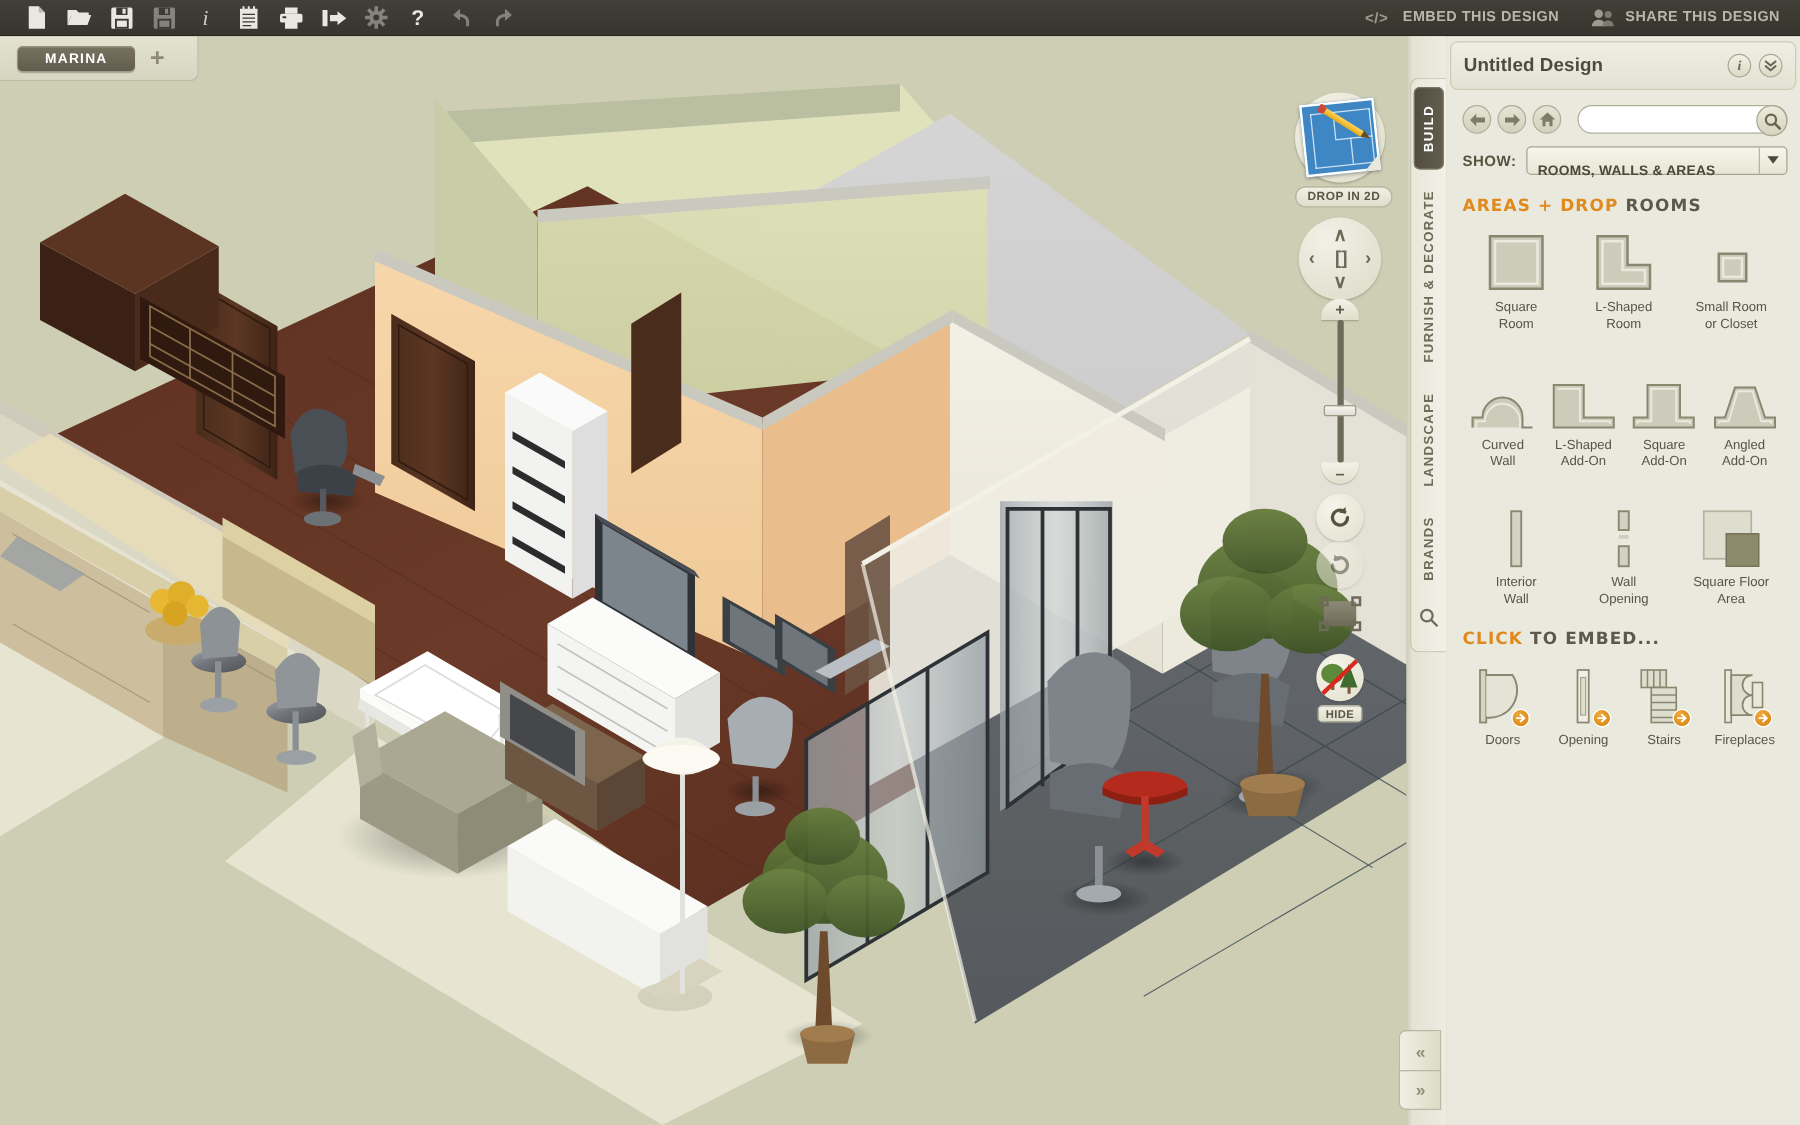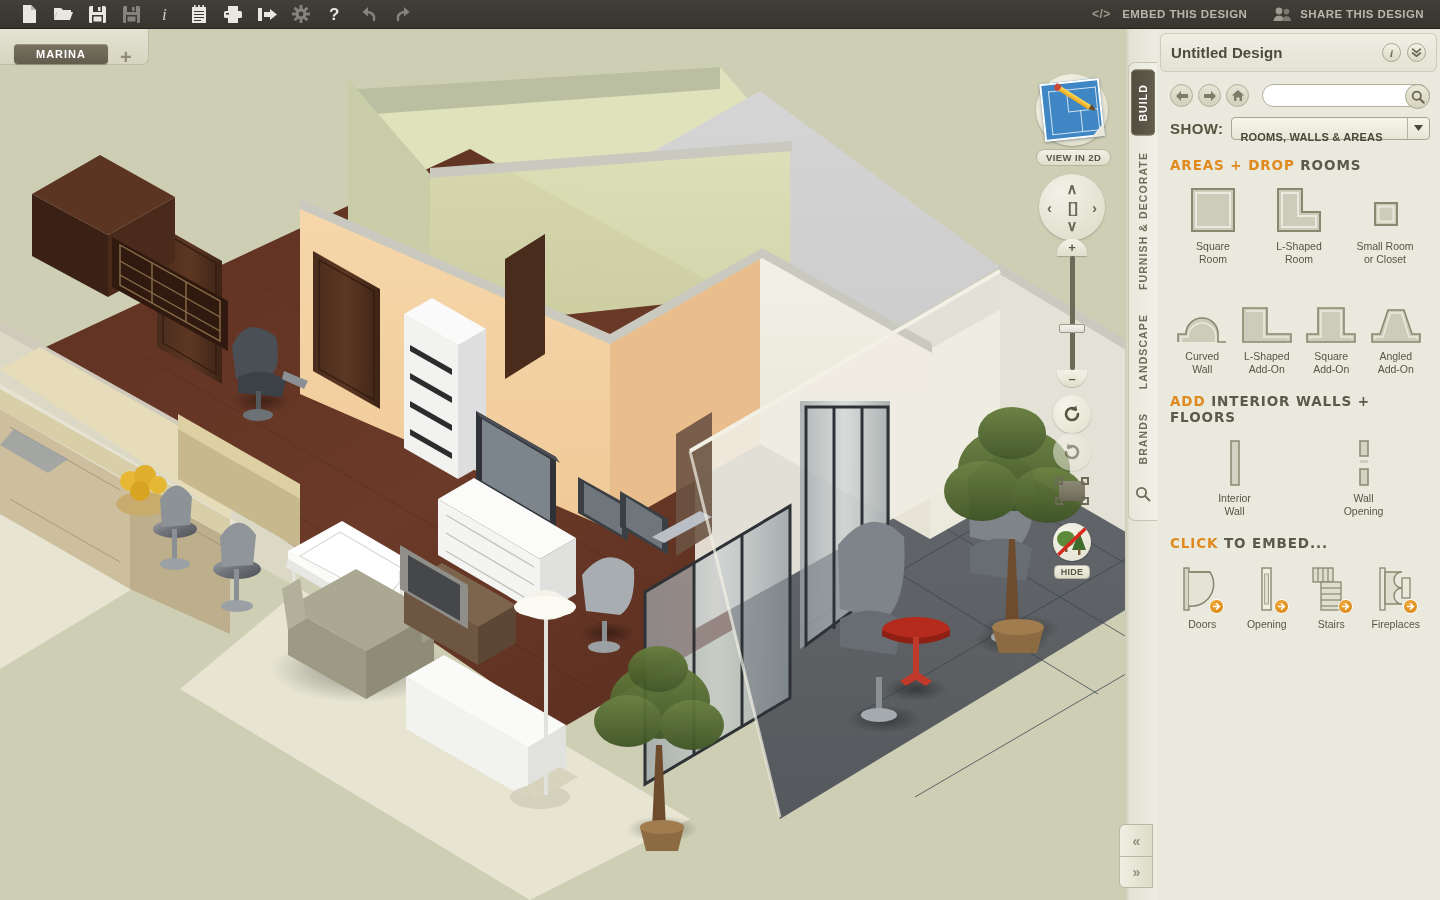--- a/index.html
+++ b/index.html
@@ -37,21 +37,21 @@
     position: absolute; top: 29px; left: 0; width: 1155px; height: 871px;
     background: #cdceb4; overflow: hidden;
   }
 
   
   .tabstrip {
     position: absolute; top: 0; left: 0; height: 36px;
     background: linear-gradient(#e4e3d2, #d6d5c0);
     border-bottom-right-radius: 7px; border-right: 1px solid #bdbca6;
     border-bottom: 1px solid #bdbca6;
-    display: flex; align-items: flex-end; padding: 0 10px 0 14px; gap: 6px; z-index: 40;
+    display: flex; align-items: center; padding: 0 20px 0 14px; gap: 6px; z-index: 40;
   }
   .proj-tab {
     background: linear-gradient(#787260, #615c4c);
     color: #fff; font-size: 11px; font-weight: bold; letter-spacing: 1px;
     padding: 4px 22px; border-radius: 4px; cursor: pointer;
     box-shadow: inset 0 1px 0 #9a947f, 0 1px 1px rgba(0,0,0,.25);
   }
   .proj-add {
     color: #8e8a76; font-size: 20px; font-weight: bold; cursor: pointer;
     line-height: 14px; padding: 0 6px;
@@ -242,21 +242,21 @@
     position:absolute; left: 8px; top: 0; right: 26px; height: 21px;
     border: 0; outline: 0; background: transparent; font-size: 11px; color: #4e4a3d;
     font-family: "Liberation Sans", sans-serif;
   }
   .search-go {
     position: absolute; right: -1px; top: -1px; width: 25px; height: 25px; border-radius: 50%;
     background: linear-gradient(#eceadb,#d6d4bd); border: 1px solid #a9a791;
     display:flex; align-items:center; justify-content:center; cursor:pointer;
   }
   .show-row { display:flex; align-items:center; gap: 8px; padding: 10px 10px 0 13px; }
-  .show-lbl { font-size: 15px; font-weight: bold; color: #57533f; letter-spacing: .4px; }
+  .show-lbl { font-size: 12px; font-weight: bold; color: #57533f; letter-spacing: .4px; }
   .show-select {
     flex: 1; height: 23px; background: linear-gradient(#f6f5ea,#e7e6d6);
     border: 1px solid #a8a690; border-radius: 4px;
     display:flex; align-items:center; cursor: pointer;
   }
   .show-val {
     flex:1; padding-left: 8px; font-size: 11px; font-weight: bold; color: #4c4839;
     letter-spacing: .2px;
     margin-top: 16px;
   }
@@ -741,21 +741,21 @@
           <div class="bp-line" style="left:6px;top:6px;width:48px;height:1px;"></div>
           <div class="bp-line" style="left:6px;top:6px;width:1px;height:44px;"></div>
           <div class="bp-line" style="left:53px;top:6px;width:1px;height:44px;"></div>
           <div class="bp-line" style="left:6px;top:49px;width:48px;height:1px;"></div>
           <div class="bp-line" style="left:24px;top:6px;width:1px;height:22px;"></div>
           <div class="bp-line" style="left:24px;top:28px;width:30px;height:1px;"></div>
           <div class="bp-line" style="left:36px;top:28px;width:1px;height:21px;"></div>
           <div class="pencil"></div>
         </div>
       </div>
-      <div class="view2d-lbl">VIEW IN 2D</div>
+      <div class="view2d-lbl">DROP IN 2D</div>
     </div>
 
     <div class="viewctl navpad">
       <span class="np-up">∧</span>
       <span class="np-down">∨</span>
       <span class="np-left">‹</span>
       <span class="np-right">›</span>
       <span class="np-mid">[ ]</span>
     </div>
 
@@ -947,42 +947,47 @@
                 <path d="M2 38 V30 H10 L18 6 H34 L42 30 H50 V38 Z" fill="#ccccbb" stroke="#8a8770" stroke-width="1.6"></path>
                 <path d="M5 35 V33 H13 L20 9 H32 L39 33 H47 V35" fill="none" stroke="#e9e9de" stroke-width="1.6"></path>
               </svg>
           </div>
           <div class="sec-label">Angled<br>Add-On</div>
         </div>
       </div>
     </div>
 
     <div class="section">
-      <div class="sec-head">
-        <span class="hl">ADD </span>
-        <span>INTERIOR WALLS + FLOORS</span>
-      </div>
       <div class="sec-grid">
         <div class="sec-item">
           <div class="sec-icon">
             <svg width="20" height="46" viewBox="0 0 20 46">
                 <rect x="6" y="1" width="8" height="44" fill="#d3d3c4" stroke="#8a8770" stroke-width="1.5"></rect>
               </svg>
           </div>
           <div class="sec-label">Interior<br>Wall</div>
         </div>
         <div class="sec-item">
           <div class="sec-icon">
             <svg width="20" height="46" viewBox="0 0 20 46">
                 <rect x="6" y="1" width="8" height="15" fill="#d3d3c4" stroke="#8a8770" stroke-width="1.5"></rect>
                 <rect x="6" y="20" width="8" height="3" fill="#cfcfc0"></rect>
                 <rect x="6" y="29" width="8" height="16" fill="#d3d3c4" stroke="#8a8770" stroke-width="1.5"></rect>
               </svg>
           </div>
           <div class="sec-label">Wall<br>Opening</div>
+        </div>
+        <div class="sec-item">
+          <div class="sec-icon">
+            <svg width="46" height="46" viewBox="0 0 46 46">
+                <rect x="1" y="1" width="38" height="38" fill="#dedecf" stroke="#b5b3a0" stroke-width="1.4"></rect>
+                <rect x="19" y="19" width="26" height="26" fill="#8d8a6c" stroke="#75735a" stroke-width="1.2"></rect>
+              </svg>
+          </div>
+          <div class="sec-label">Square Floor<br>Area</div>
         </div>
       </div>
     </div>
 
     <div class="section">
       <div class="sec-head">
         <span class="hl">CLICK </span>
         <span>TO EMBED...</span>
       </div>
       <div class="sec-grid">

